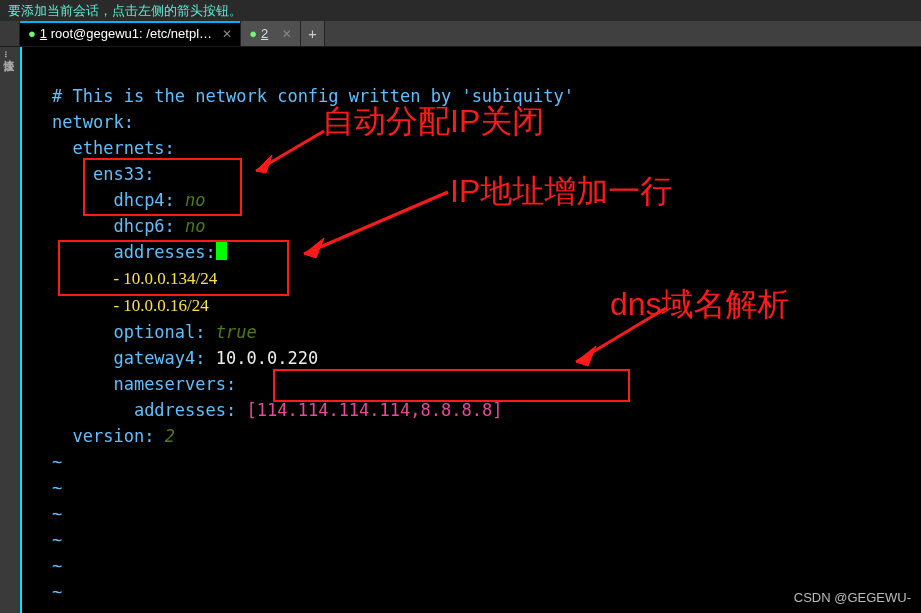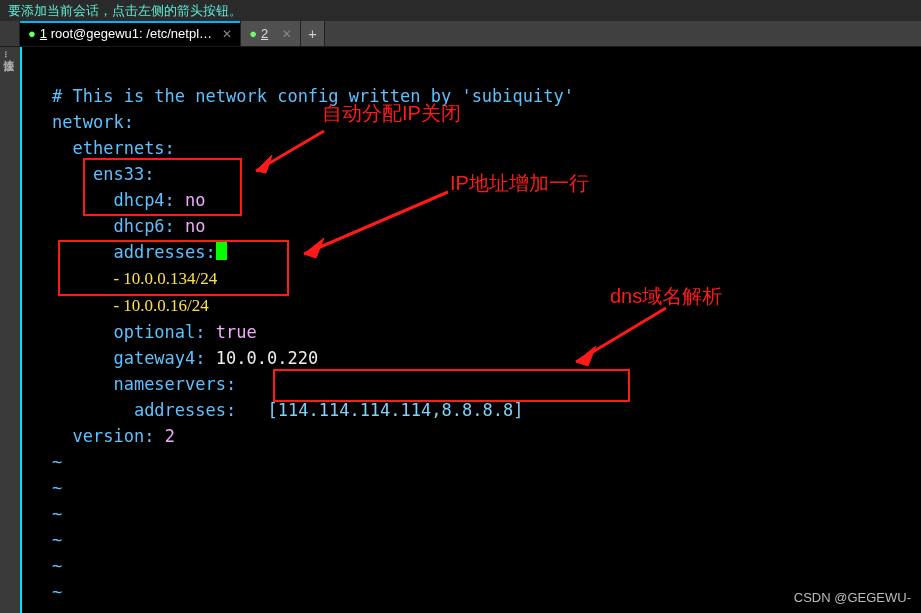--- a/index.html
+++ b/index.html
@@ -90,32 +90,32 @@
       bottom: 0;
       border-left: 2px solid #00e5ff;
       padding: 10px 0 0 30px;
       background: #000;
       color: #ddd;
       white-space: pre;
       line-height: 26px;
     }
     .comment { color: #5fc0ff; }
     .key { color: #5fc0ff; }
-    .val { color: #f0abfc; }
+    .val { color: #4d7c0f; font-style: italic; }
     .addrval { color: #eee; }
     .punct { color: #5fc0ff; }
     .dash { color: #fde047; font-family: Liberation Serif, serif; }
     .cursor { background: #00ff00; display:inline-block; width: 11px; height: 19px; vertical-align: -2px;}
-    .bracket { color: #7dd3fc; margin-left: 21px; }
+    .bracket { color: #ec4899; }
     .tilde { color: #5fc0ff; }
     .ann {
       position: absolute;
       color: #ff1a1a;
       font-family: "Microsoft YaHei", sans-serif;
-      font-size: 20px;
+      font-size: 32px;
       font-weight: 500;
       pointer-events: none;
     }
     .redbox {
       position: absolute;
       border: 2px solid #ff1a1a;
       pointer-events: none;
     }
     .arrow {
       position: absolute;

